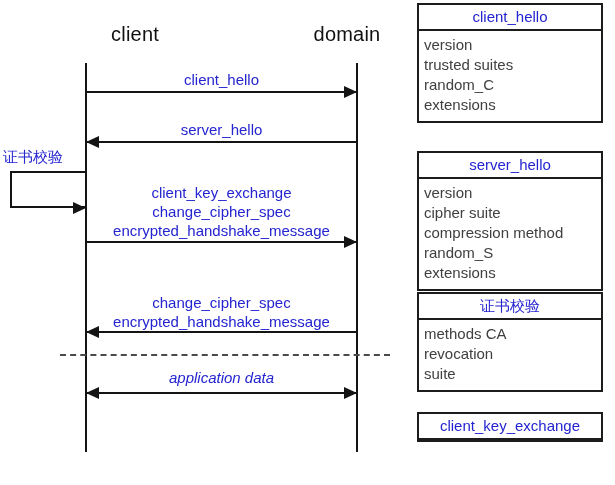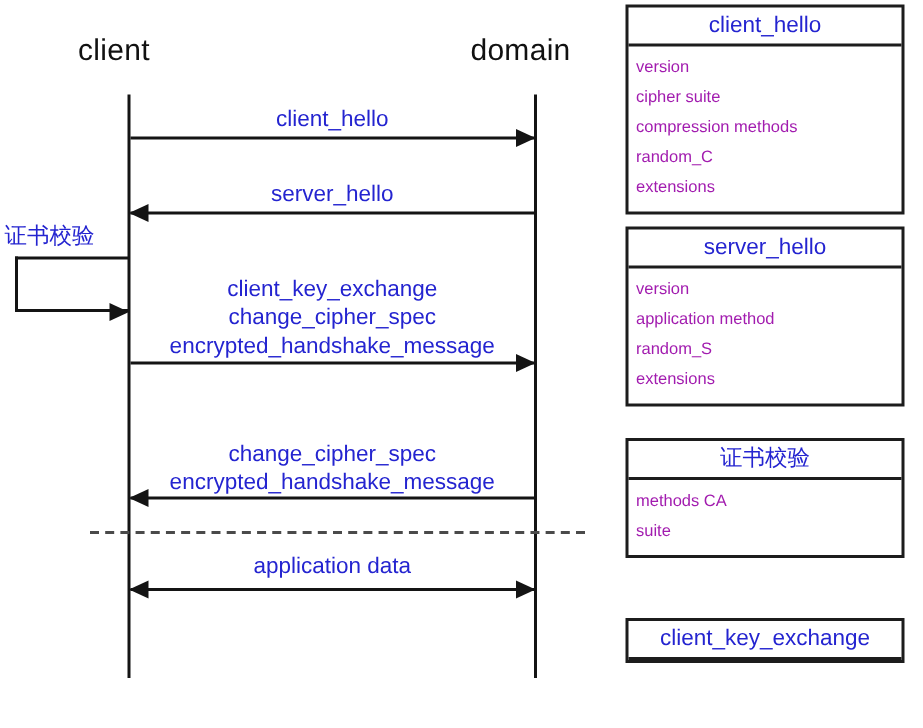--- a/index.html
+++ b/index.html
@@ -41,28 +41,28 @@
   }
   .panel {
     position:absolute; left:417px; width:186px; background:#fff;
     border:2px solid #1c1c1c;
   }
   .panel-title {
     text-align:center; color:#2424d0; font-size:15px; line-height:17px;
     padding:3px 2px 4px; border-bottom:2px solid #1c1c1c; white-space:nowrap;
   }
   .panel-body { padding:4px 5px 6px; }
-  .panel-item { font-size:11px; line-height:20px; color:#a21caf; white-space:nowrap; }
+  .panel-item { font-size:15px; line-height:20px; color:#404040; white-space:nowrap; }
 </style>
 </head>
 <body>
 
 <div id="stage">
 
-  <div class="actor-label" style="left:21px; top:23px;">client</div>
+  <div class="actor-label" style="left:49px; top:23px;text-align:right;">client</div>
   <div class="actor-label" style="left:292px; top:23px;">domain</div>
 
   <div class="lifeline" style="left:85px; top:63px; height:389px;"></div>
   <div class="lifeline" style="left:356px; top:63px; height:389px;"></div>
 
   <div class="msg-label" style="top:70px;">client_hello</div>
   <div class="arrow" style="top:91px;">
     <span class="head-right"></span>
   </div>
 
@@ -88,51 +88,52 @@
   <div class="msg-label" style="top:293px;">
     <div>change_cipher_spec</div>
     <div>encrypted_handshake_message</div>
   </div>
   <div class="arrow" style="top:331px;">
     <span class="head-left"></span>
   </div>
 
   <div class="divider"></div>
 
-  <div class="msg-label" style="top:368px;">application data</div>
+  <div class="msg-label" style="top:368px;font-style:italic;">application data</div>
   <div class="arrow" style="top:392px;">
     <span class="head-left"></span>
     <span class="head-right"></span>
   </div>
 
   <div class="panel" style="top:3px;">
     <div class="panel-title">client_hello</div>
     <div class="panel-body">
       <div class="panel-item">version</div>
-      <div class="panel-item">cipher suite</div>
-      <div class="panel-item">compression methods</div>
+      <div class="panel-item">trusted suites</div>
       <div class="panel-item">random_C</div>
       <div class="panel-item">extensions</div>
     </div>
   </div>
 
   <div class="panel" style="top:151px;">
     <div class="panel-title">server_hello</div>
     <div class="panel-body">
       <div class="panel-item">version</div>
-      <div class="panel-item">application method</div>
+      <div class="panel-item">cipher suite</div>
+      <div class="panel-item">compression method</div>
       <div class="panel-item">random_S</div>
       <div class="panel-item">extensions</div>
     </div>
   </div>
 
   <div class="panel" style="top:292px;">
     <div class="panel-title">证书校验</div>
     <div class="panel-body">
       <div class="panel-item">methods CA</div>
+      <div class="panel-item">revocation</div>
       <div class="panel-item">suite</div>
     </div>
   </div>
 
   <div class="panel" style="top:412px;">
     <div class="panel-title">client_key_exchange</div>
   </div>
 
 </div>
 

